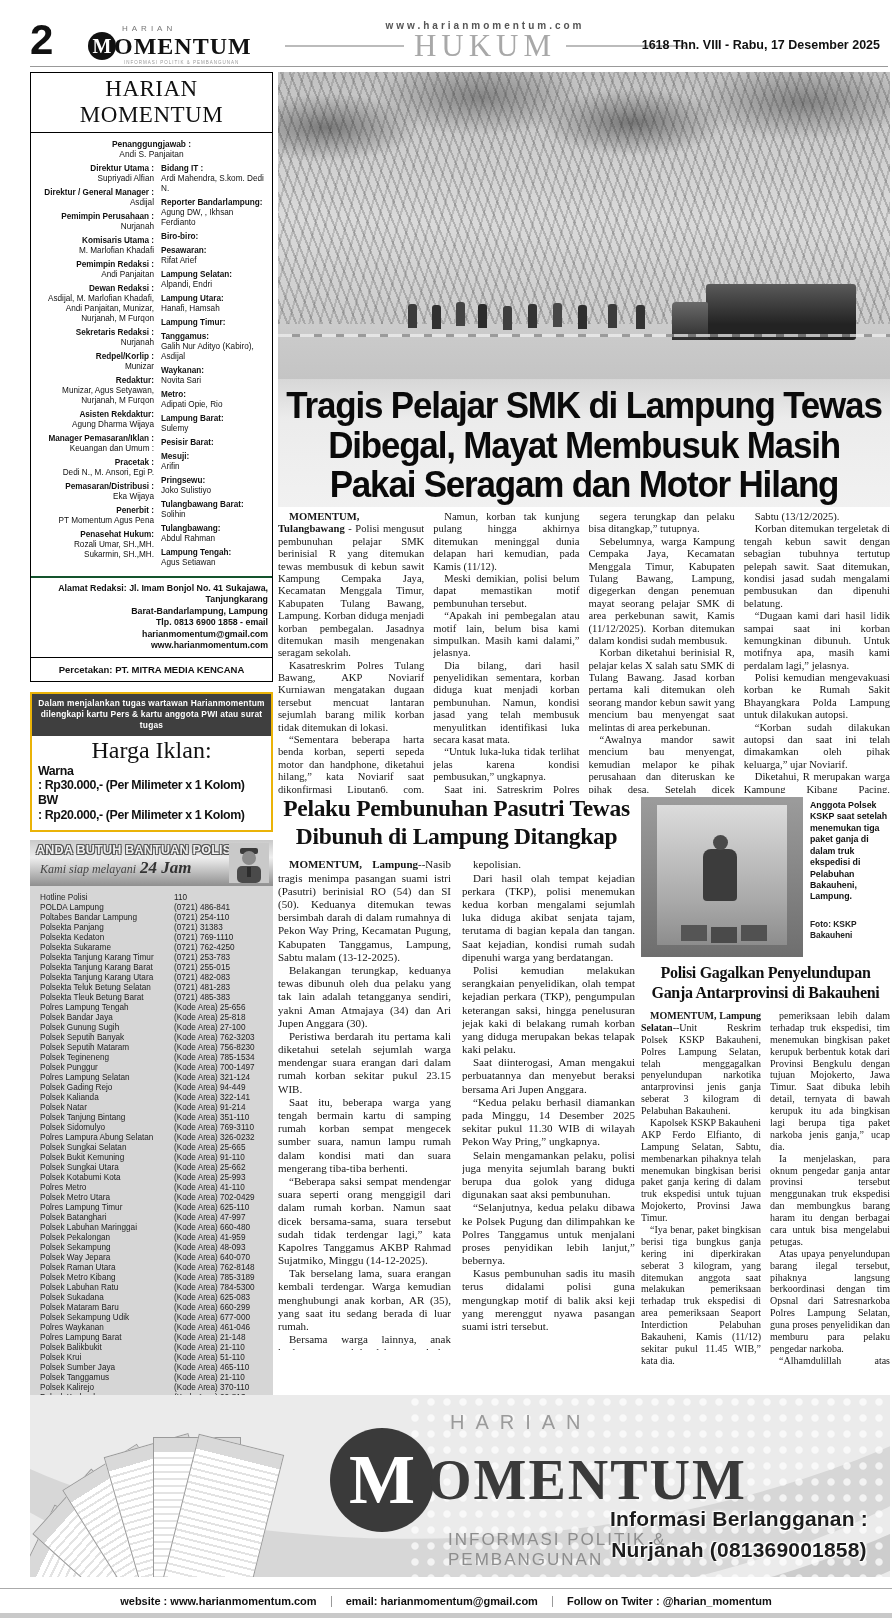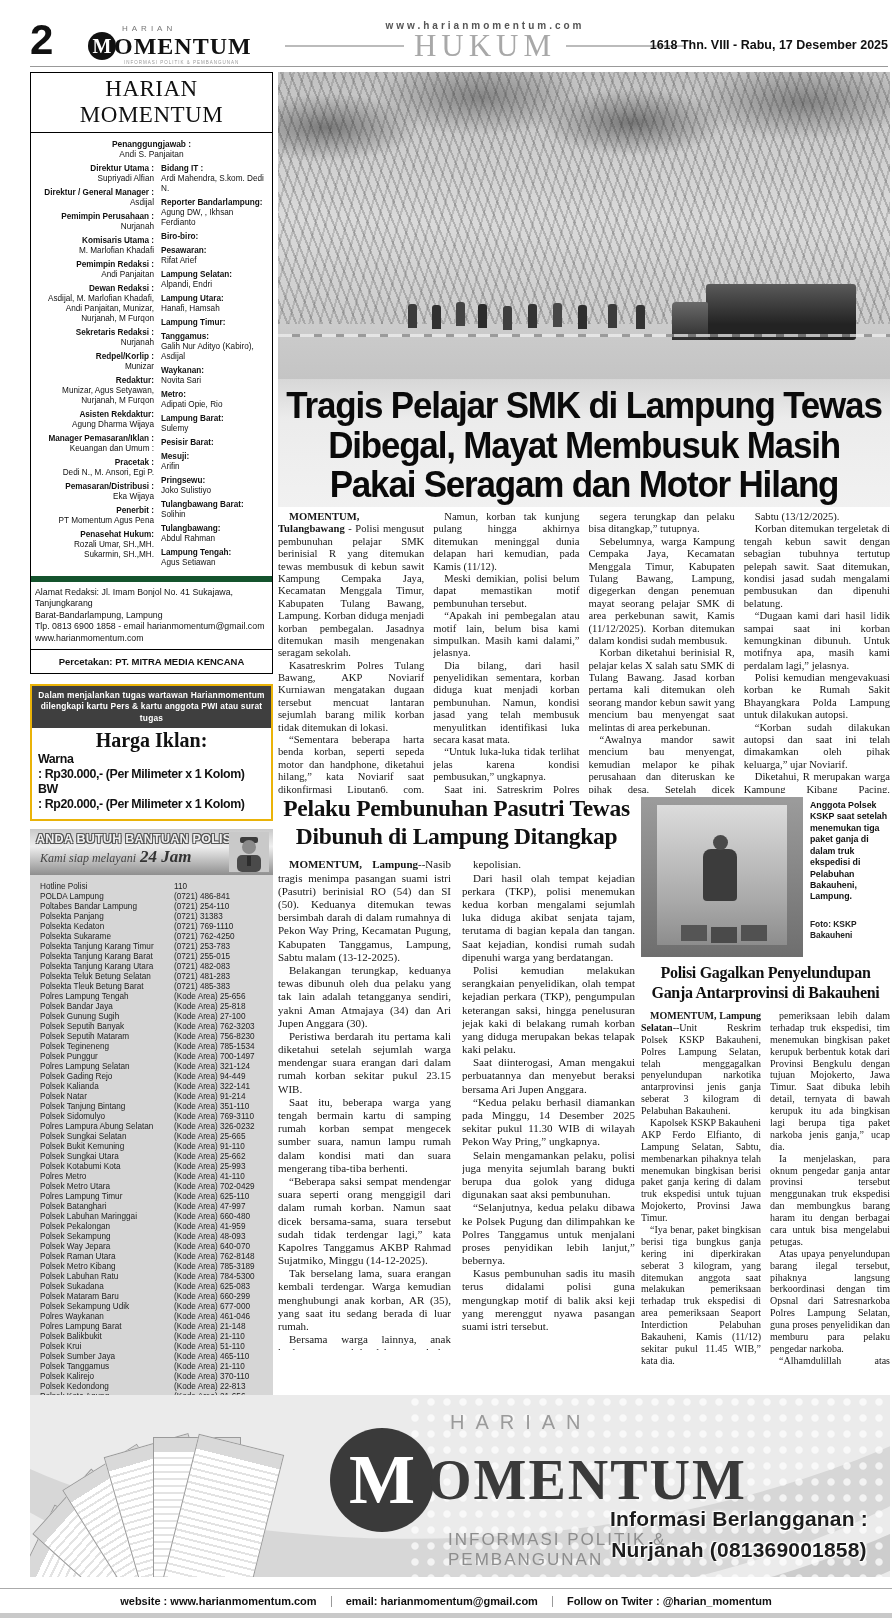--- a/index.html
+++ b/index.html
@@ -14,43 +14,43 @@
   .logo-m-circle{width:28px;height:28px;border-radius:50%;background:#111;color:#fff;
       display:inline-flex;align-items:center;justify-content:center;
       font-family:"Liberation Serif",serif;font-size:20px;font-weight:bold;}
   .logo-rest{font-family:"Liberation Serif",serif;font-size:24px;font-weight:bold;letter-spacing:1px;color:#111;margin-left:-2px;}
   .logo-tag{font-size:4.5px;color:#999;letter-spacing:1px;margin-left:36px;margin-top:1px;}
   .hdr-center{position:absolute;left:255px;top:0;width:400px;text-align:center;}
   .hdr-site{font-size:10px;font-weight:bold;letter-spacing:3px;color:#555;}
   .hdr-section-row{display:flex;align-items:center;justify-content:center;gap:10px;margin-top:0px;}
   .hdr-section-row .rule{flex:1;height:0;border-top:2px solid #bbb;}
   .hdr-section{font-family:"Liberation Serif",serif;font-size:31px;letter-spacing:5px;color:#a8a8a8;line-height:30px;}
-  .hdr-date{position:absolute;right:0;top:18px;font-size:12.5px;font-weight:bold;color:#111;}
+  .hdr-date{position:absolute;right:8px;top:18px;font-size:12.5px;font-weight:bold;color:#111;}
   .hdr-rule{position:absolute;left:30px;width:858px;top:66px;border-top:1px solid #999;}
   
   .sidebar{position:absolute;left:30px;top:72px;width:243px;}
   .mast-box{border:1px solid #000;}
   .mast-title{font-family:"Liberation Serif",serif;font-size:23px;text-align:center;
       padding:3px 0 4px;border-bottom:1px solid #000;letter-spacing:0.5px;color:#111;}
   .mast-lead{text-align:center;font-size:8.4px;padding:6px 0 2px;}
   .mast-lead .lbl{display:block;font-weight:bold;}
   .staff-cols{display:flex;gap:7px;padding:3px 7px 4px;}
   .staff-l{width:116px;text-align:right;}
   .staff-r{flex:1;text-align:left;}
   .staff-entry{margin-bottom:4px;font-size:8.2px;line-height:1.22;}
   .staff-entry .lbl{font-weight:bold;display:block;}
   .staff-entry .val{display:block;}
-  .mast-address{border-top:6px solid #14532d;text-align:left;font-size:8.8px;font-weight:normal;padding:5px 4px;}
+  .mast-address{border-top:2px solid #14532d;text-align:right;font-size:8.8px;font-weight:bold;padding:5px 4px;}
   .mast-address p{margin:0;line-height:1.3;}
   .mast-printing{border-top:1px solid #000;text-align:center;font-size:9.5px;font-weight:bold;padding:6px 2px;}
   .adbox{margin-top:10px;border:2px solid #eab308;}
   .notice{background:#3f3f3f;color:#fff;font-size:8.4px;font-weight:bold;text-align:center;
       padding:4px 6px;line-height:1.35;letter-spacing:0.2px;}
   .harga{text-align:center;padding:1px 4px 7px;background:#fff;}
-  .harga-title{font-family:"Liberation Serif",serif;font-weight:bold;font-size:20px;color:#111;}
+  .harga-title{font-family:"Liberation Serif",serif;font-weight:normal;font-size:24px;color:#111;}
   .harga-line{display:flex;font-weight:bold;font-size:12.4px;letter-spacing:-0.4px;
       padding:0 2px;line-height:1.2;text-align:left;flex-direction:column;}
   .harga-line .hl{width:46px;flex:none;}
   .police{margin-top:8px;background:#d6d6d6;}
   .pol-banner{position:relative;height:46px;overflow:hidden;
       background:linear-gradient(180deg,#c9c9c9 0%,#efefef 38%,#8f8f8f 100%);}
   .pol-title{font-size:12.6px;font-weight:800;color:#f2f2f2;letter-spacing:0.2px;padding:3px 0 0 6px;
       text-shadow:-1px -1px 0 #555,1px -1px 0 #555,-1px 1px 0 #555,1px 1px 0 #555;}
   .pol-sub{padding:1px 0 0 10px;font-family:"Liberation Serif",serif;font-style:italic;color:#444;}
   .pol-sub .script{font-size:12px;}

